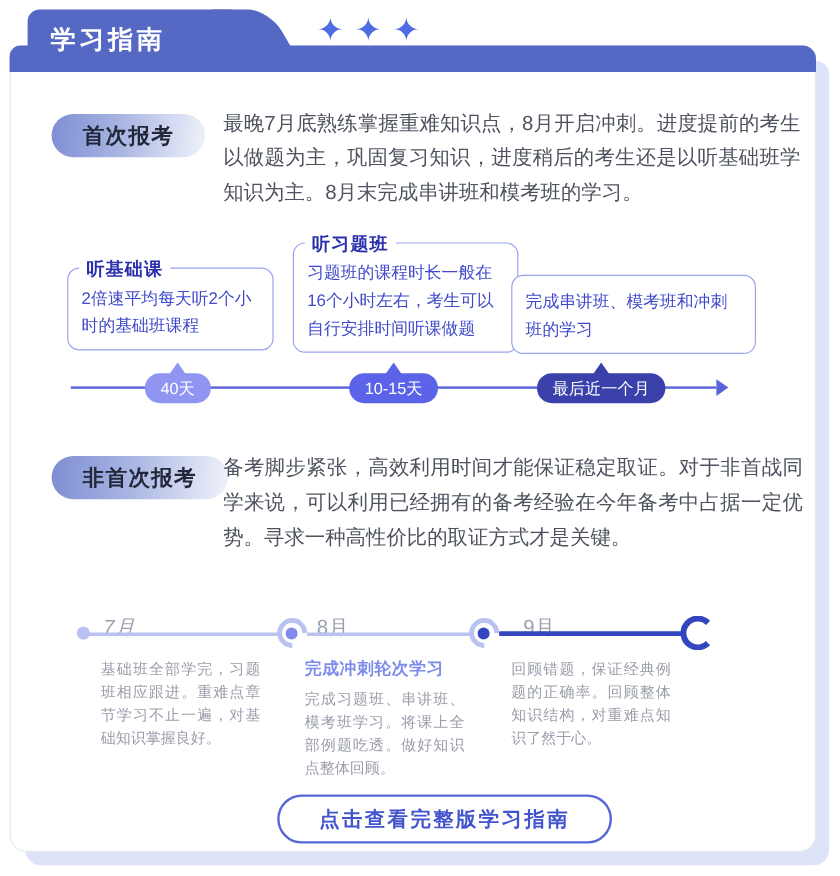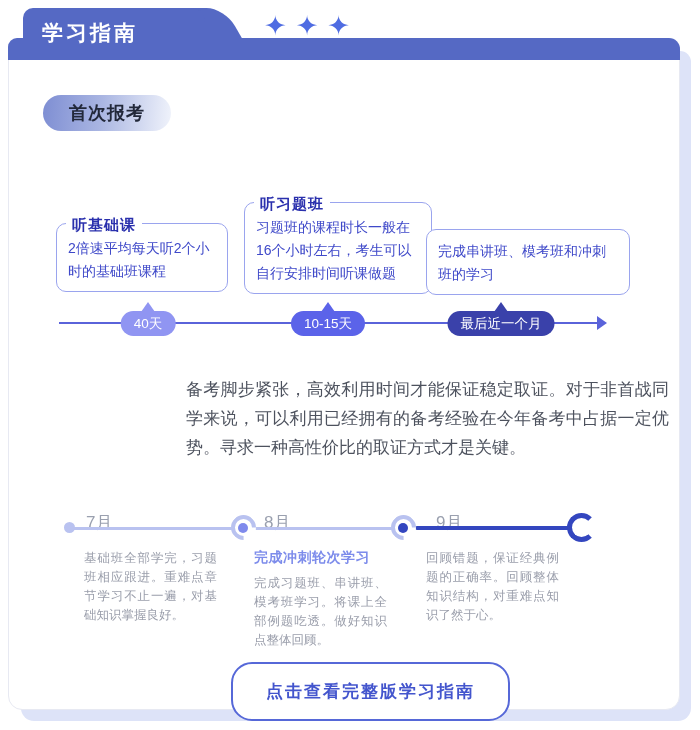--- a/index.html
+++ b/index.html
@@ -55,21 +55,21 @@
   .tail-3 { left:492px; border-bottom:10px solid #3a41aa; }
   .pill { position:absolute; top:272px; height:25px; line-height:25px; padding:0 13px;
     border-radius:13px; color:#fff; font-size:13.5px; font-weight:normal;
     transform:translateX(-50%); white-space:nowrap; }
   .pill-1 { left:139px; background:#9095f2; }
   .pill-2 { left:319px; background:#5b63e9; }
   .pill-3 { left:492px; background:#3a41aa; }
 
   
   .month { position:absolute; top:472px; font-size:17px; color:#9aa0af; }
-  .month-1 { left:77px; } .month-2 { left:255px; } .month-3 { left:427px; }
+  .month-1 { left:77px;font-style:italic; } .month-2 { left:255px; } .month-3 { left:427px; }
   .seg { position:absolute; top:488px; height:3px; background:#b9c2f0; border-radius:2px; }
   .seg-1 { left:62px; width:162px; }
   .seg-2 { left:246px; width:138px; }
   .seg-3 { left:406px; top:487px; width:156px; height:4px; background:#3346bf; }
   .dot0 { position:absolute; left:55px; top:483px; width:11px; height:11px;
     border-radius:50%; background:#b9c2f0; }
   .ring { position:absolute; top:476px; width:25px; height:25px; border:4px solid #b9c2f0;
     border-radius:50%; border-bottom-color:transparent; transform:rotate(-45deg); background:#fff; }
   .ring-1 { left:222px; } .ring-2 { left:382px; }
   .ring-dot { position:absolute; top:484px; width:10px; height:10px; border-radius:50%; }
@@ -80,39 +80,40 @@
 
   
   .mcol { position:absolute; top:510px; width:133px; }
   .mcol-title { font-size:14px; font-weight:bold; letter-spacing:.5px; margin-bottom:7px; white-space:nowrap; }
   .mcol-1 { left:75px; } .mcol-1 .mcol-title { color:#a9b4f0; }
   .mcol-2 { left:245px; } .mcol-2 .mcol-title { color:#7d8ceb; }
   .mcol-3 { left:417px; } .mcol-3 .mcol-title { color:#3747b5; }
   .mcol-body { font-size:12.5px; line-height:19px; color:#9a9eab; text-align:justify; }
 
   
-  .cta { position:absolute; left:222px; top:623px; height:59px; line-height:37px;
+  .cta { position:absolute; left:222px; top:623px; height:41px; line-height:37px;
     padding:0 33px; background:#fff; border:2px solid #5668d8; border-radius:21px;
     color:#4355cd; font-size:17px; font-weight:bold; letter-spacing:2px; cursor:pointer;
     white-space:nowrap; }
 </style>
 </head>
 <body>
 
 <div class="stage">
 
   <div class="tab"></div>
   <div class="tab-slant"></div>
   <div class="tab-title">学习指南</div>
   <div class="stars"><span>✦</span><span>✦</span><span>✦</span></div>
 
   <div class="card">
     <div class="band"></div>
 
     <div class="badge badge-1">首次报考</div>
+    <div class="para para-1">最晚7月底熟练掌握重难知识点，8月开启冲刺。进度提前的考生以做题为主，巩固复习知识，进度稍后的考生还是以听基础班学知识为主。8月末完成串讲班和模考班的学习。</div>
 
     <div class="obox obox-1">
       <span class="obox-title">听基础课</span>
       <span>2倍速平均每天听2个小时的基础班课程</span>
     </div>
     <div class="obox obox-2">
       <span class="obox-title">听习题班</span>
       <span>习题班的课程时长一般在16个小时左右，考生可以自行安排时间听课做题</span>
     </div>
     <div class="obox obox-3">
@@ -121,20 +122,21 @@
 
     <div class="tline"></div>
     <div class="tarrow"></div>
     <div class="tail tail-1"></div>
     <div class="tail tail-2"></div>
     <div class="tail tail-3"></div>
     <div class="pill pill-1">40天</div>
     <div class="pill pill-2">10-15天</div>
     <div class="pill pill-3">最后近一个月</div>
 
+    <div class="badge badge-2">非首次报考</div>
     <div class="para para-2">备考脚步紧张，高效利用时间才能保证稳定取证。对于非首战同学来说，可以利用已经拥有的备考经验在今年备考中占据一定优势。寻求一种高性价比的取证方式才是关键。</div>
 
     <div class="month month-1">7月</div>
     <div class="month month-2">8月</div>
     <div class="month month-3">9月</div>
 
     <div class="seg seg-1"></div>
     <div class="seg seg-2"></div>
     <div class="seg seg-3"></div>
     <div class="dot0"></div>

